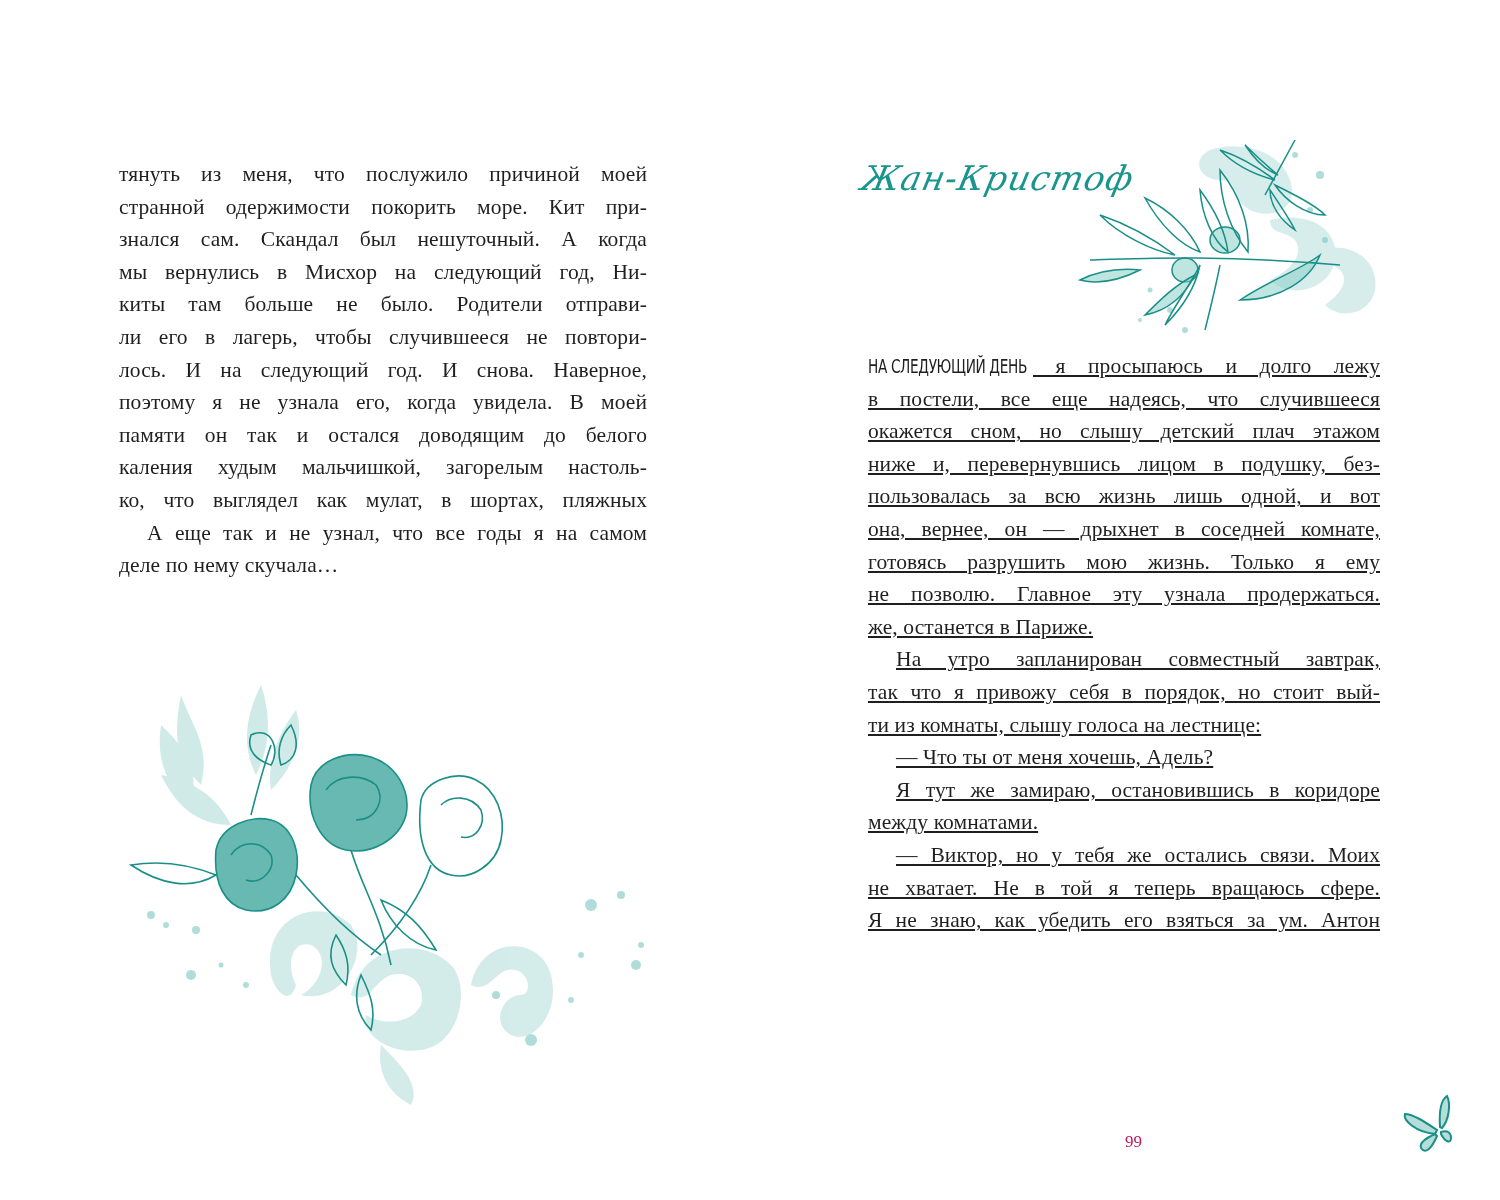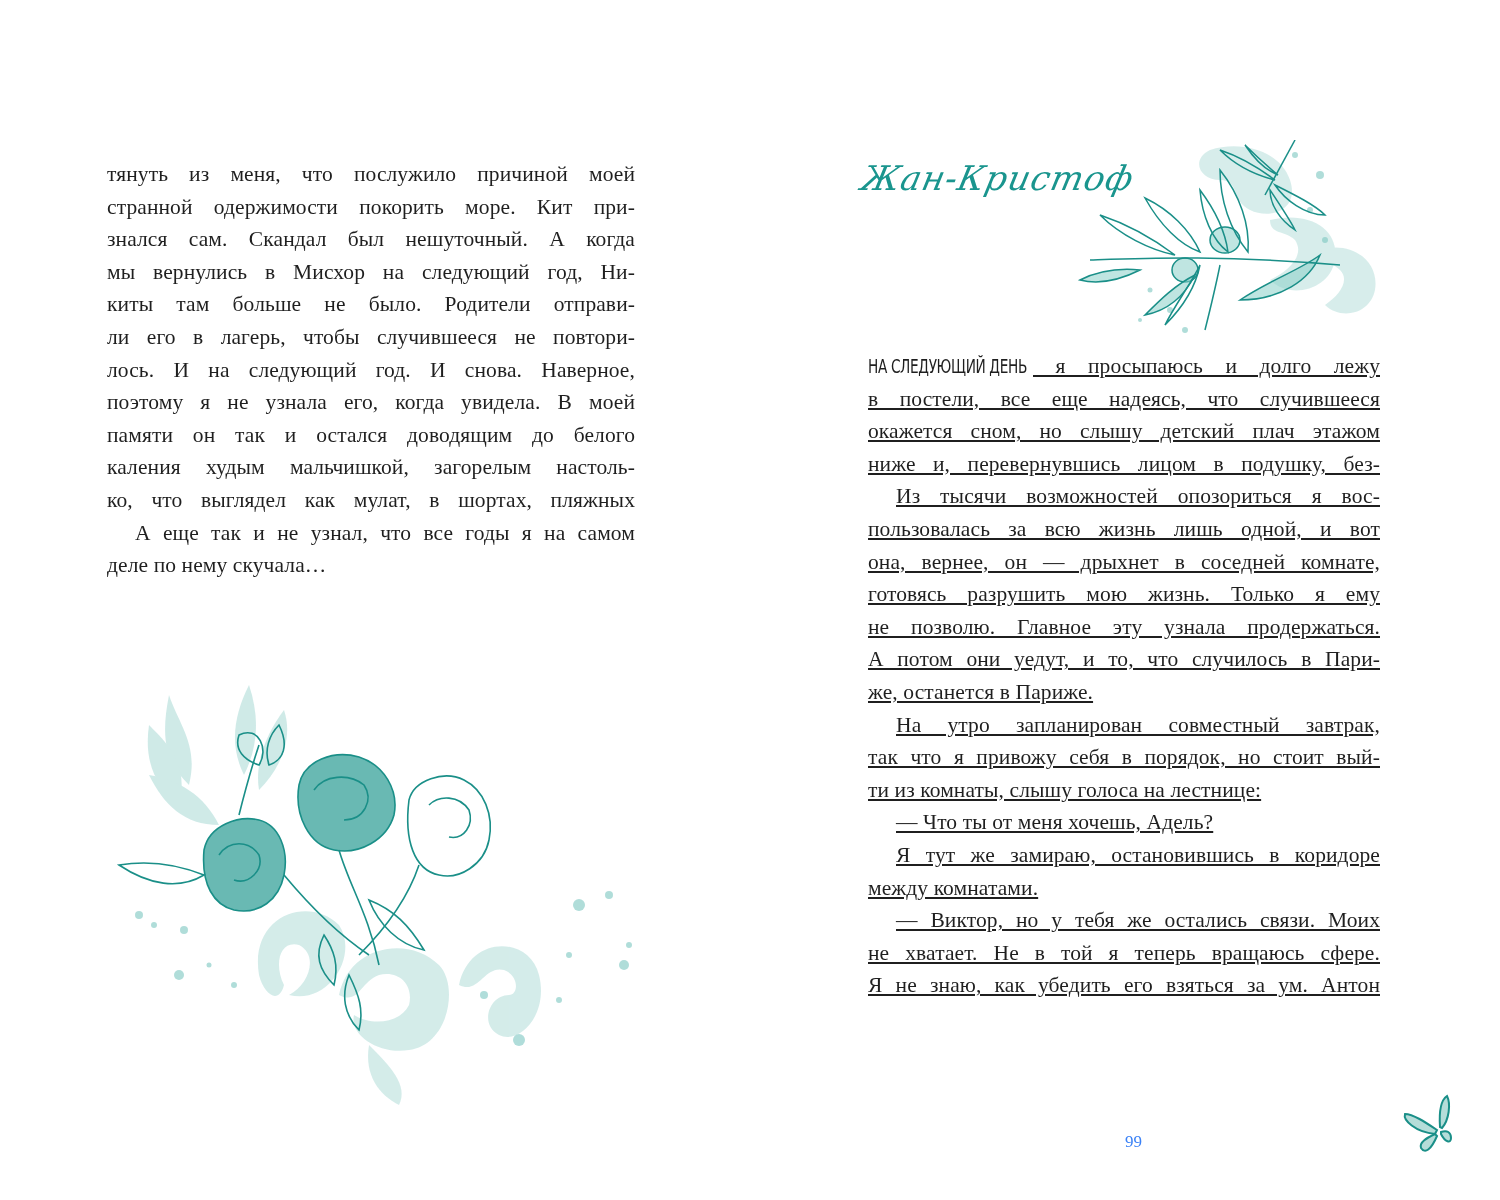--- a/index.html
+++ b/index.html
@@ -1,34 +1,34 @@
 <!DOCTYPE html>
 <html><head>
 <meta charset="utf-8">
 <style>
   html, body { margin: 0; padding: 0; background: #ffffff; }
   body { width: 1500px; height: 1200px; position: relative; overflow: hidden;
          font-family: "Liberation Serif", "DejaVu Serif", serif; color: #1f1f1f; }
   .page { position: absolute; top: 0; height: 1200px; }
-  .page-left { left: 4px; width: 750px; }
+  .page-left { left: 16px; width: 750px; }
   .page-right { left: 750px; width: 750px; }
   .text-block { position: absolute; }
   .left-text { left: 103px; top: 158px; width: 528px; }
   .right-text { left: 118px; top: 350px; width: 512px; text-decoration: underline; }
   .line { display: block; height: 32.6px; line-height: 32.6px; font-size: 21.5px;
           text-align: justify; text-align-last: justify; white-space: nowrap; letter-spacing: 0.1px; }
   .line.last { text-align-last: left; }
   .line.indent { padding-left: 28px; }
   .caps { font-family: "DejaVu Sans", sans-serif; font-size: 19px; letter-spacing: -0.5px;
           transform: scaleX(0.72); transform-origin: left center; display: inline-block; }
   .caps-wrap { display: inline-block; width: 165px; }
   .chapter-title { position: absolute; left: 112px; top: 158px; font-family: "DejaVu Serif", serif;
                    font-style: italic; font-size: 34px; color: #1a958e; letter-spacing: 1px;
                    transform: skewX(-12deg); }
-  .page-number { position: absolute; left: 375px; top: 1132px; font-size: 17px; color: #3b82f6; }
+  .page-number { position: absolute; left: 375px; top: 1132px; font-size: 17px; color: #be185d; }
   .art { position: absolute; }
 </style>
 </head>
 <body>
 
 <div class="page page-left">
   <div class="text-block left-text">
     <span class="line">тянуть из меня, что послужило причиной моей</span>
     <span class="line">странной одержимости покорить море. Кит при-</span>
     <span class="line">знался сам. Скандал был нешуточный. А когда</span>
@@ -137,26 +137,24 @@
       <path d="M205 45 C225 55 245 65 255 75 C235 75 215 60 205 45Z"></path>
       <path d="M200 50 C210 65 220 80 225 90 C210 80 200 65 200 50Z"></path>
     </g>
   </svg>
 
   <div class="text-block right-text">
     <span class="line"><span class="caps-wrap"><span class="caps">НА СЛЕДУЮЩИЙ ДЕНЬ</span></span><span> я просыпаюсь и долго лежу</span></span>
     <span class="line">в постели, все еще надеясь, что случившееся</span>
     <span class="line">окажется сном, но слышу детский плач этажом</span>
     <span class="line">ниже и, перевернувшись лицом в подушку, без-</span>
-    <span class="line indent">Из тысячи возможностей опозориться я вос-</span>
     <span class="line">пользовалась за всю жизнь лишь одной, и вот</span>
     <span class="line">она, вернее, он — дрыхнет в соседней комнате,</span>
     <span class="line">готовясь разрушить мою жизнь. Только я ему</span>
     <span class="line">не позволю. Главное эту узнала продержаться.</span>
-    <span class="line">А потом они уедут, и то, что случилось в Пари-</span>
     <span class="line last">же, останется в Париже.</span>
     <span class="line indent">На утро запланирован совместный завтрак,</span>
     <span class="line">так что я привожу себя в порядок, но стоит вый-</span>
     <span class="line last">ти из комнаты, слышу голоса на лестнице:</span>
     <span class="line indent last">— Что ты от меня хочешь, Адель?</span>
     <span class="line indent">Я тут же замираю, остановившись в коридоре</span>
     <span class="line last">между комнатами.</span>
     <span class="line indent">— Виктор, но у тебя же остались связи. Моих</span>
     <span class="line">не хватает. Не в той я теперь вращаюсь сфере.</span>
     <span class="line">Я не знаю, как убедить его взяться за ум. Антон</span>

